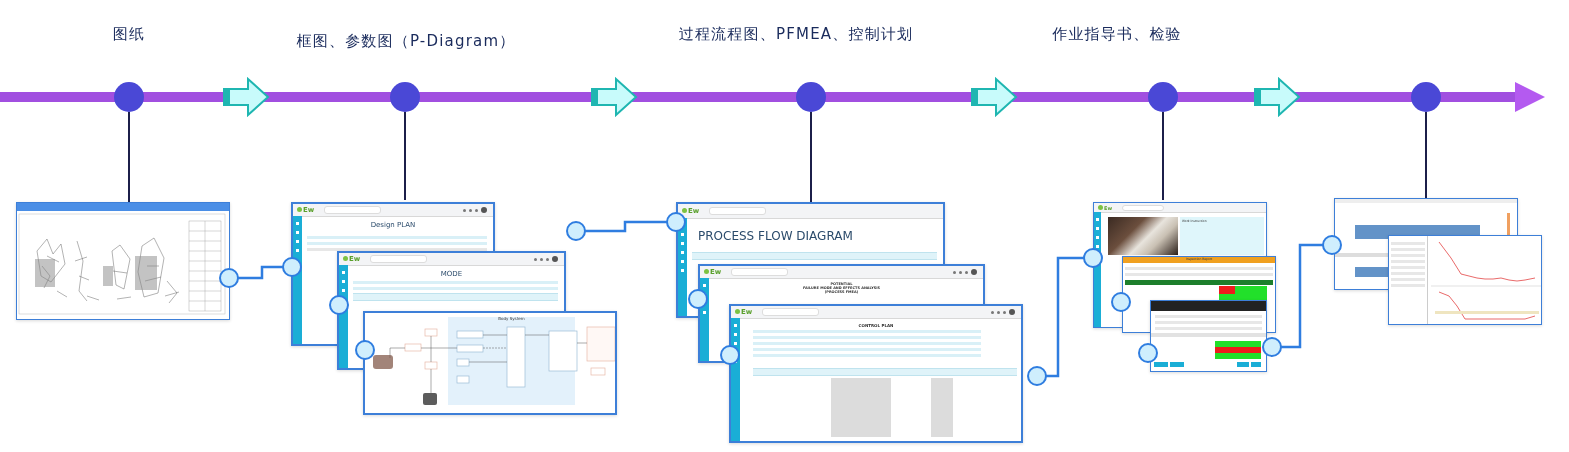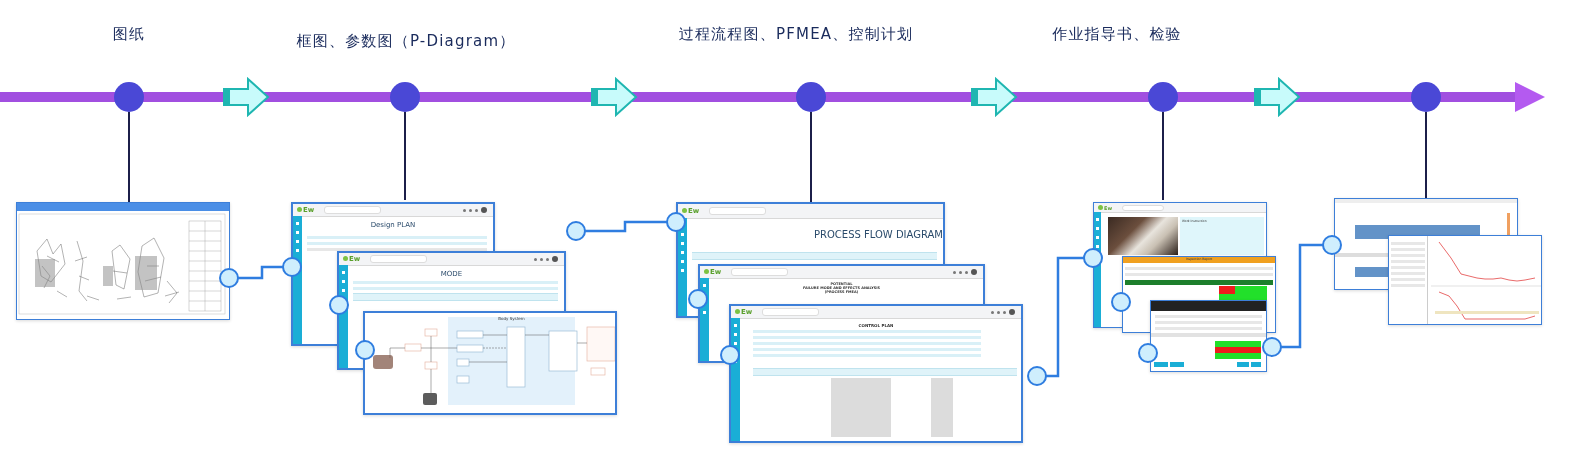--- a/index.html
+++ b/index.html
@@ -224,21 +224,21 @@
     <span class="search-pill"></span>
   </div>
   <div class="side" style="top:14px;">
       <div class="si"></div>
       <div class="si"></div>
       <div class="si"></div>
       <div class="si"></div>
       <div class="si"></div>
       <div class="si"></div>
     </div>
-  <div style="font-size:10px; color:#2b4b6b; margin:10px 0 0 20px; text-align:right;">PROCESS FLOW DIAGRAM</div>
+  <div style="font-size:12px; color:#2b4b6b; margin:10px 16px 0 20px; text-align:left;">PROCESS FLOW DIAGRAM</div>
   <div class="rows" style="top:48px;">
       <div class="hdr-band"></div>
     </div>
 </div>
 
 <div class="win" style="left:698px; top:264px; width:283px; height:95px;">
   <div class="topbar">
     <span class="logo"><span class="logo-dot"></span><span>Ew</span></span>
     <span class="search-pill"></span>
     <span class="topbar-icons">

